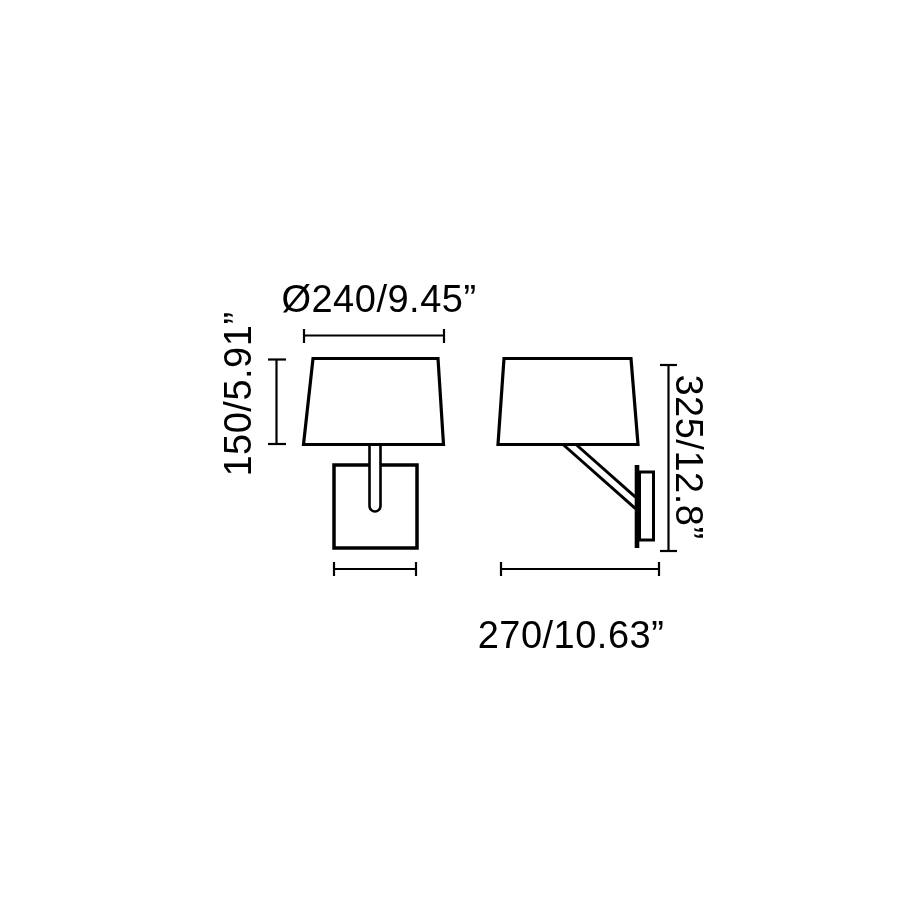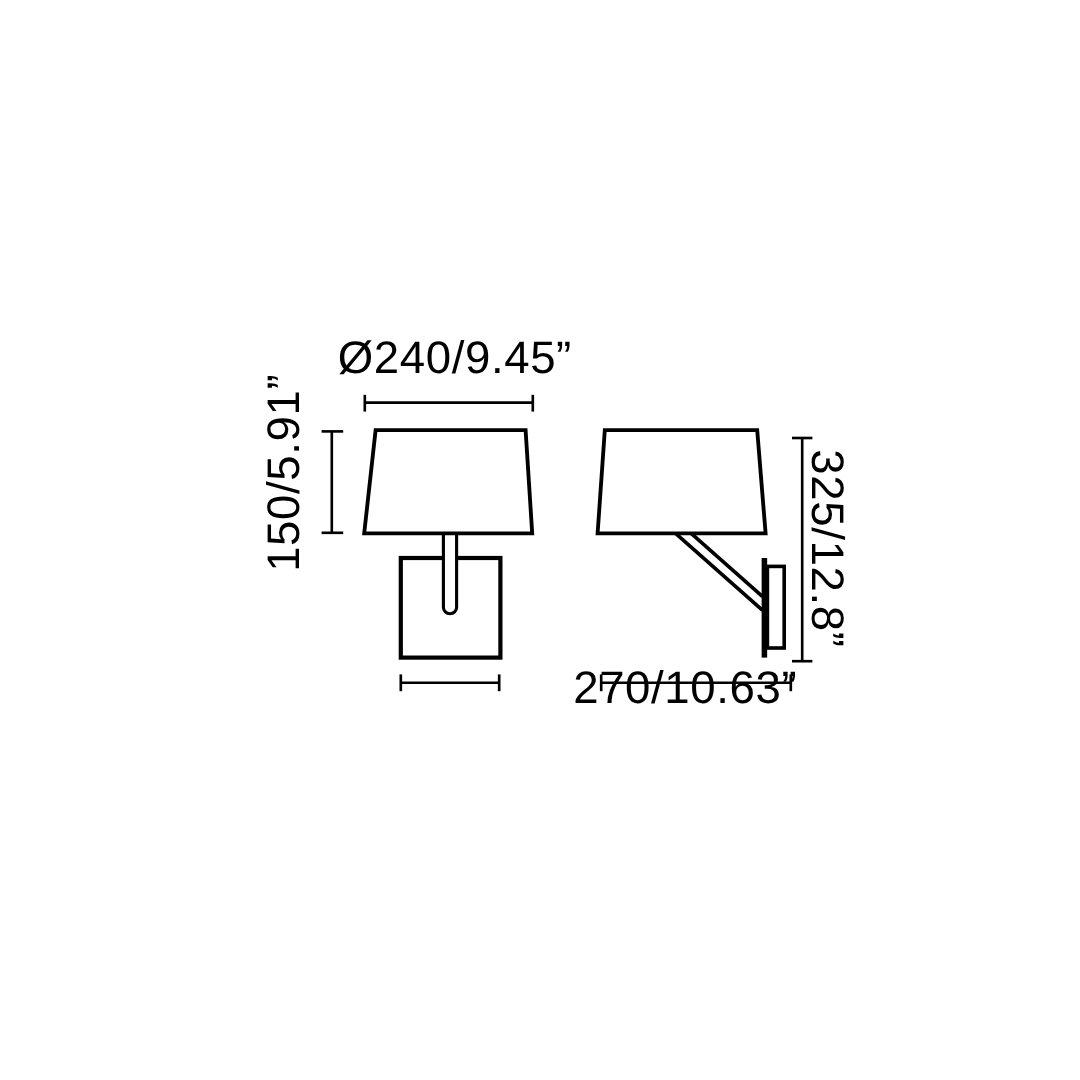--- a/index.html
+++ b/index.html
@@ -91,14 +91,14 @@
     </g>
   </svg>
 
   <div class="dim-label" style="left:363px;top:299px;">Ø240/9.45”</div>
 
   <div class="dim-label rot-ccw" style="left:222px;top:394px;">150/5.91”</div>
 
   <div class="dim-label rot-cw" style="left:672px;top:457px;">325/12.8”</div>
 
 
-  <div class="dim-label" style="left:555px;top:574px;">270/10.63”</div>
+  <div class="dim-label" style="left:555px;top:635px;">270/10.63”</div>
 </div>
 
 </body></html>

